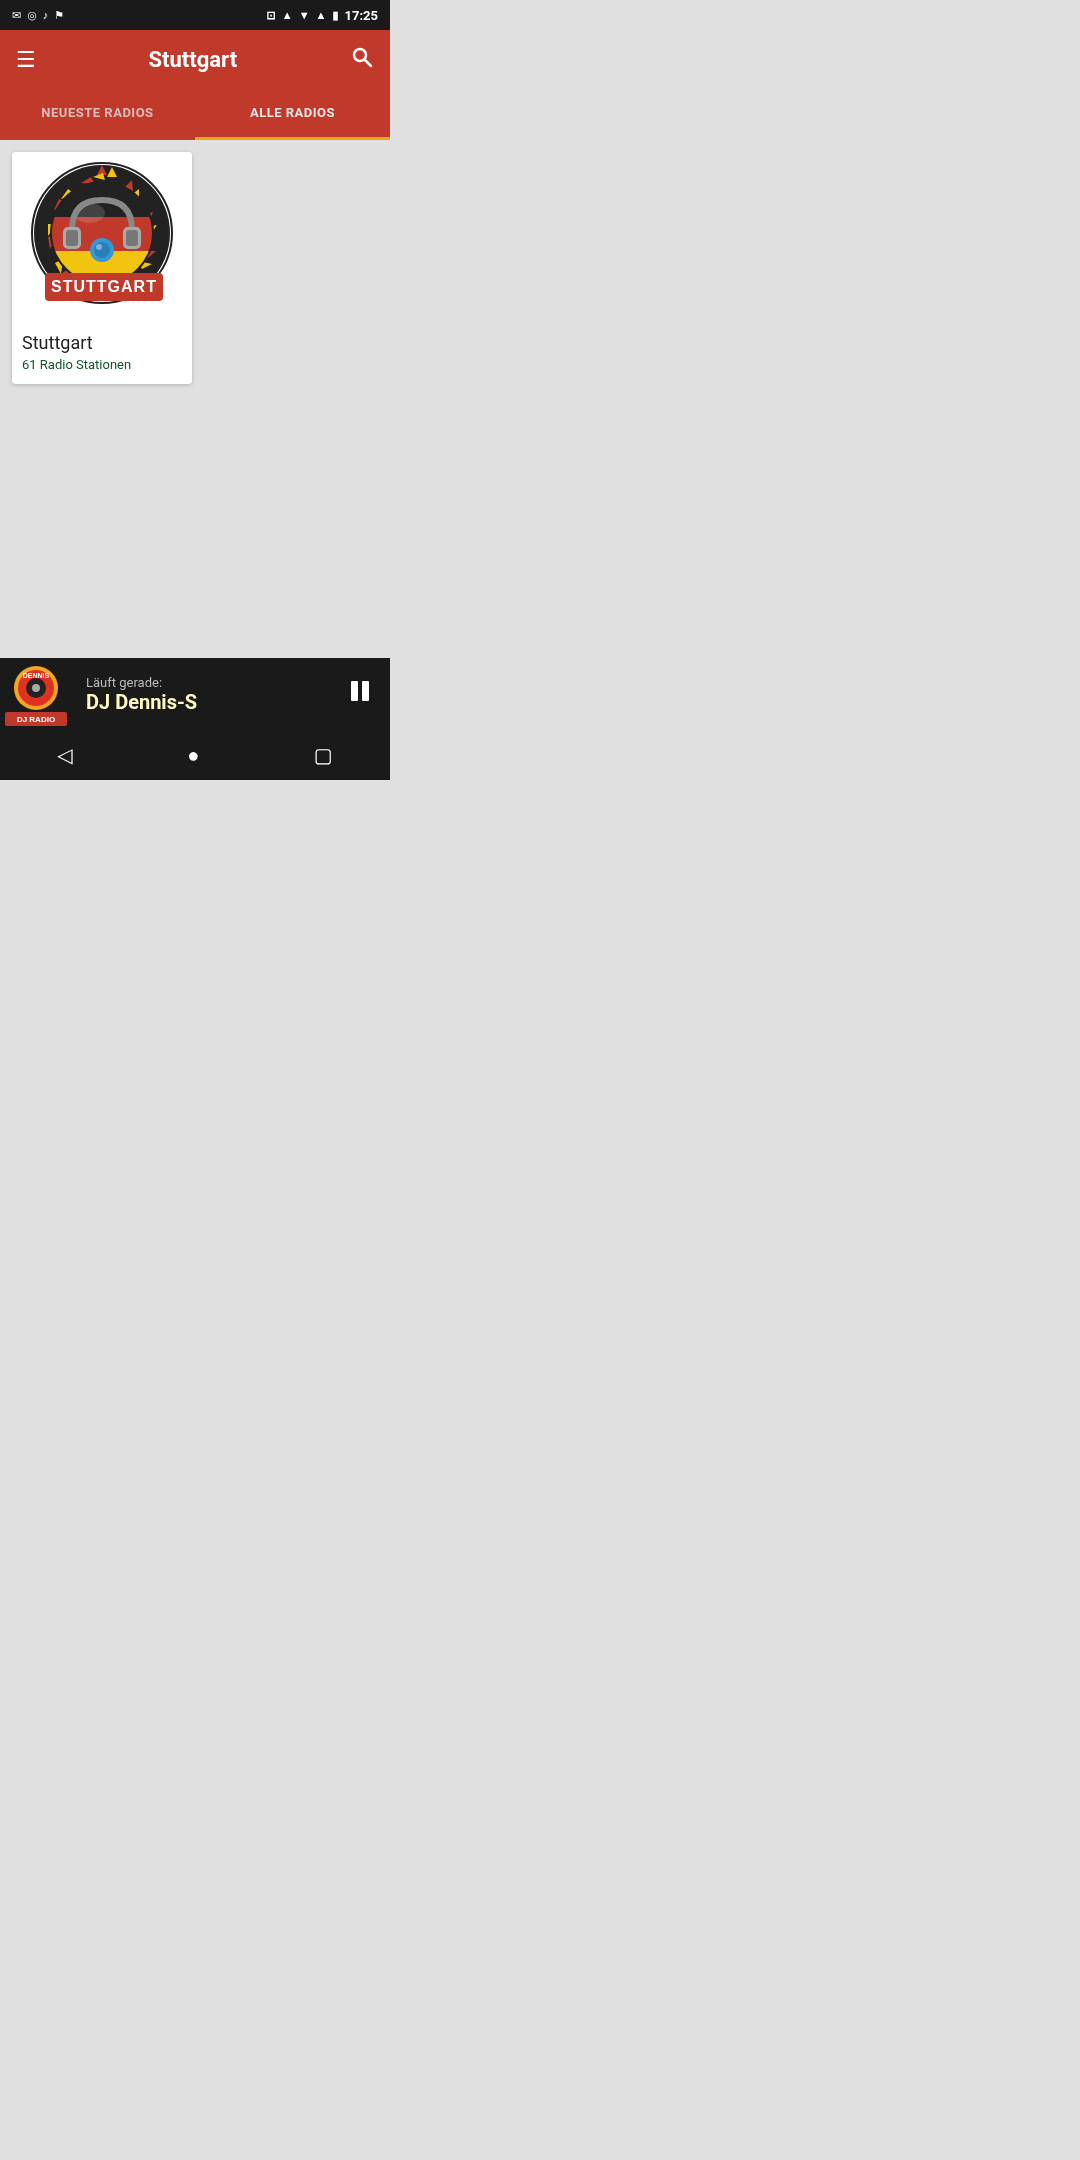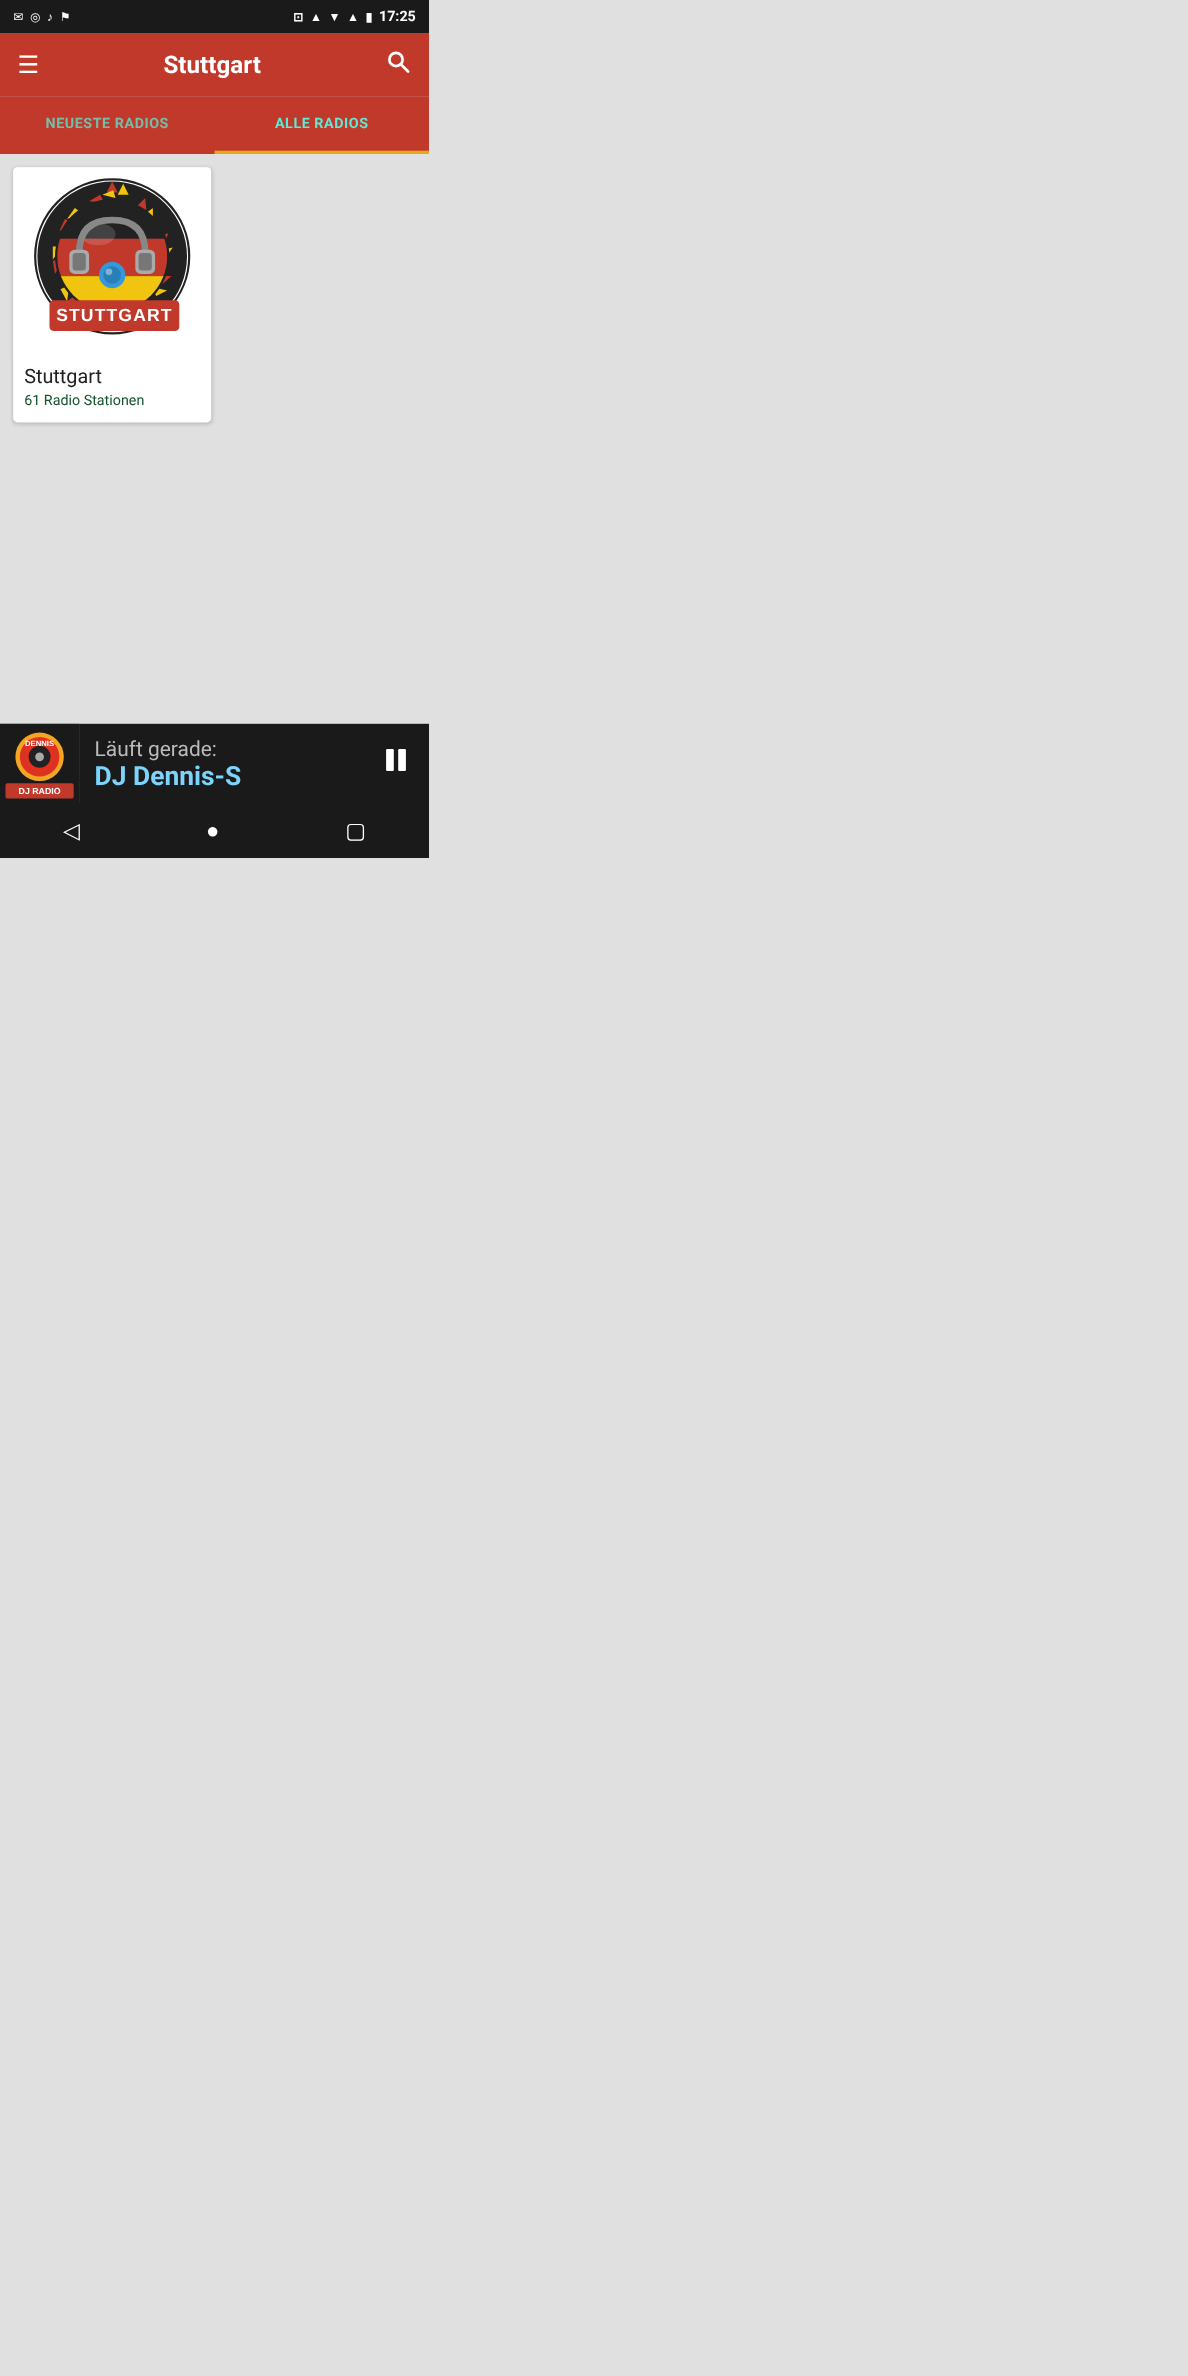--- a/index.html
+++ b/index.html
@@ -72,21 +72,21 @@
     .tabs {
       background: #c0392b;
       display: flex;
       height: 52px;
     }
     .tab {
       flex: 1;
       display: flex;
       align-items: center;
       justify-content: center;
-      color: #5eead4;
+      color: #e5e5e5;
       font-weight: bold;
       font-size: 13px;
       cursor: pointer;
       border-bottom: 3px solid transparent;
       letter-spacing: 0.5px;
       opacity: 0.75;
     }
     .tab.active {
       opacity: 1;
       border-bottom: 3px solid #e6a817;
@@ -154,27 +154,27 @@
       overflow: hidden;
     }
     .now-playing-text {
       flex: 1;
       padding-left: 14px;
       display: flex;
       flex-direction: column;
       justify-content: center;
     }
     .now-playing-label {
-      font-size: 19px;
+      font-size: 13px;
       color: #bbb;
     }
     .now-playing-name {
-      font-size: 24px;
+      font-size: 20px;
       font-weight: bold;
-      color: #7dd3fc;
+      color: #fef9c3;
     }
     .now-playing-pause {
       color: white;
       font-size: 26px;
       cursor: pointer;
     }
 
     
     .nav-bar {
       background: #1a1a1a;

